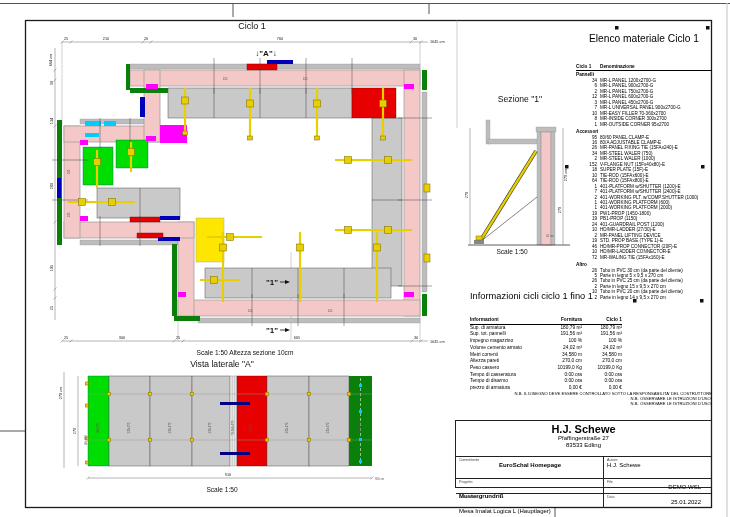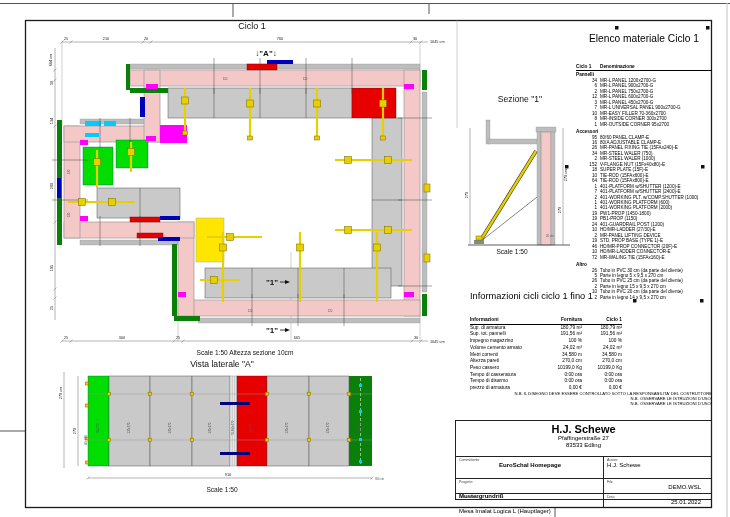--- a/index.html
+++ b/index.html
@@ -44,21 +44,21 @@
   .info-title{font-size:9.3px;white-space:nowrap;margin-bottom:16px;}
   .irow{display:flex;line-height:6.7px;font-size:4.8px;}
   .ihead{font-weight:bold;border-bottom:.7px solid #000;}
   .il{flex:1;text-align:left;}
   .if{width:46px;text-align:right;flex:none;}
   .ic{width:40px;text-align:right;flex:none;}
 
   .notes{right:18px;top:391px;text-align:right;font-size:4.2px;line-height:5.1px;width:260px;}
 
   
-  .tb{left:455px;top:420px;width:257px;height:80px;border:1.5px solid #222;}
+  .tb{left:455px;top:420px;width:257px;height:68px;border:1.5px solid #222;}
   .tb-top{height:33px;border-bottom:1px solid #222;text-align:center;padding-top:2px;}
   .tb-name{font-size:11px;font-weight:bold;line-height:12px;}
   .tb-addr{font-size:6px;line-height:6.8px;}
   .tb-row{display:flex;border-bottom:1px solid #222;}
   .tb-row:last-child{border-bottom:none;}
   .r1{height:21px;} .r2{height:13.5px;} .r3{height:14px;}
   .tb-cl{width:142px;border-right:1px solid #222;position:relative;padding:1px 2px 0 3px;flex:none;}
   .tb-cr{flex:1;position:relative;padding:1px 2px 0 3px;}
   .tb-label{font-size:3.6px;color:#444;display:block;}
   .tb-val{font-size:6px;}

